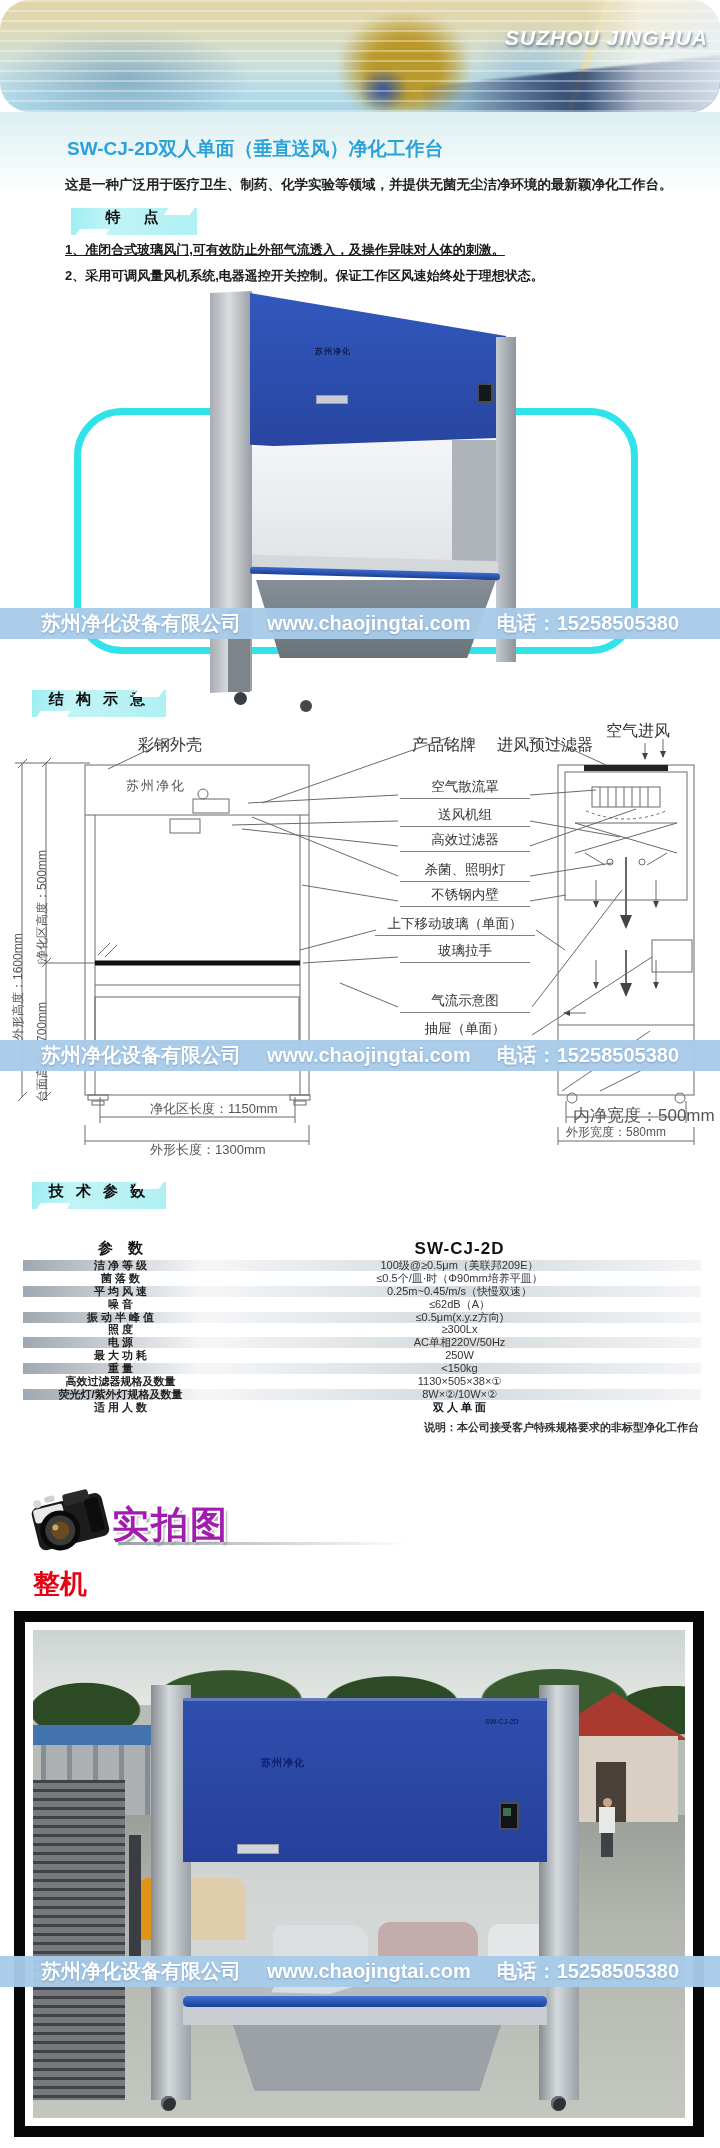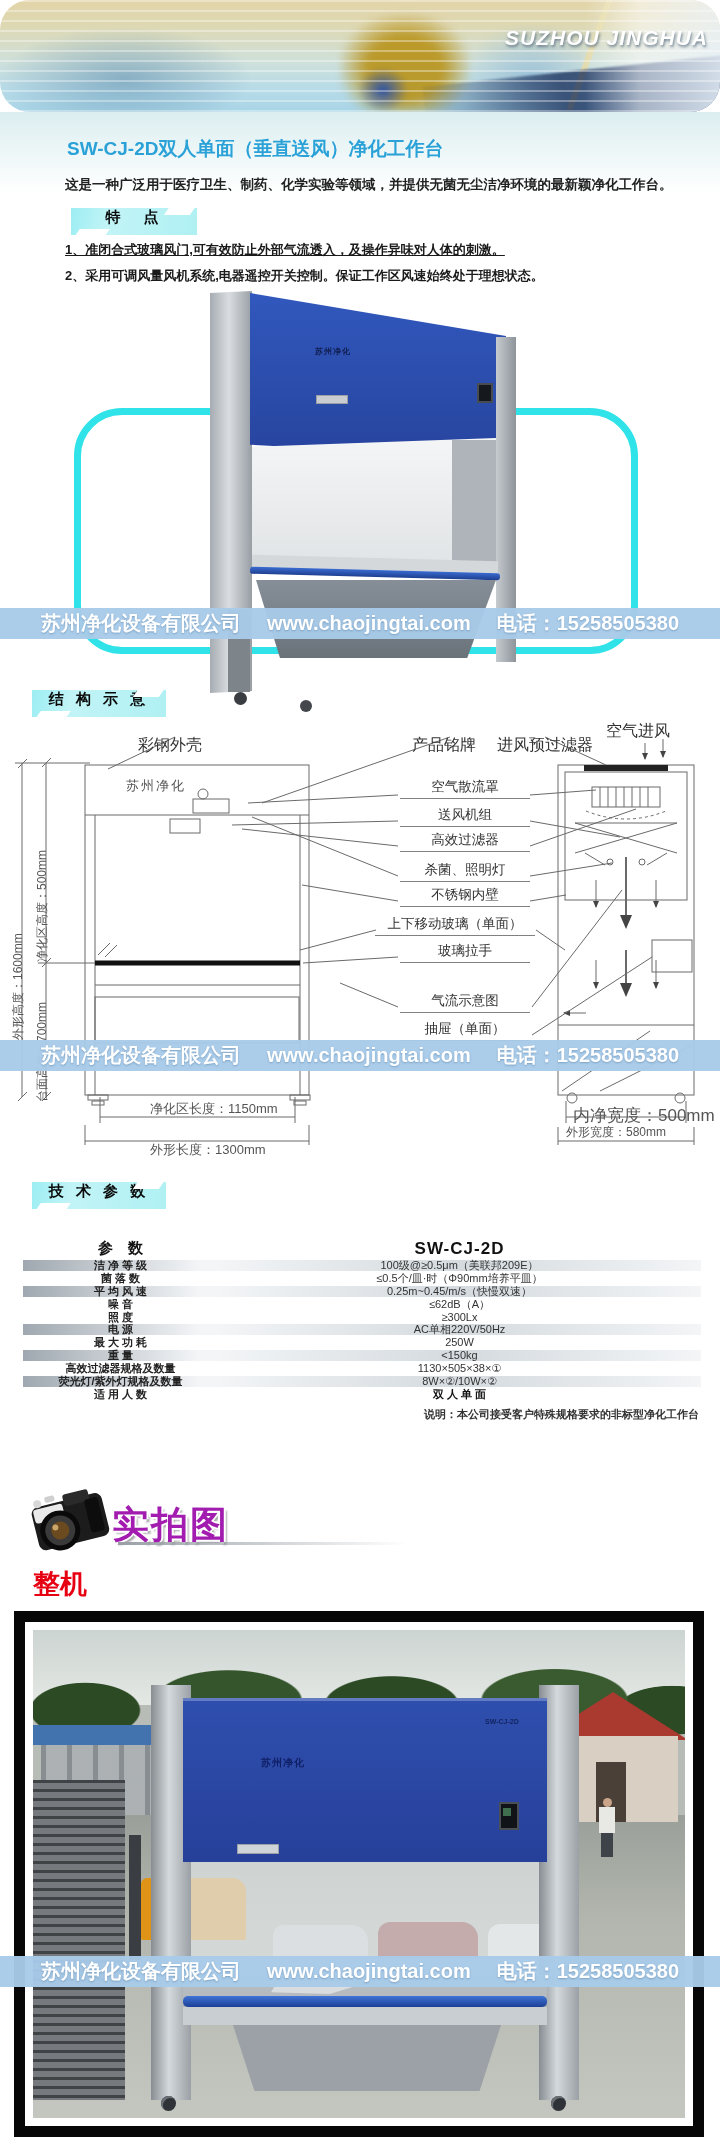--- a/index.html
+++ b/index.html
@@ -370,20 +370,24 @@
       <div class="spec-value">≤0.5个/皿·时（Φ90mm培养平皿）</div>
     </div>
     <div class="spec-row banded">
       <div class="spec-label">平 均 风 速</div>
       <div class="spec-value">0.25m~0.45/m/s（快慢双速）</div>
     </div>
     <div class="spec-row">
       <div class="spec-label">噪 音</div>
       <div class="spec-value">≤62dB（A）</div>
     </div>
+    <div class="spec-row banded">
+      <div class="spec-label">振 动 半 峰 值</div>
+      <div class="spec-value">≤0.5μm(x.y.z方向)</div>
+    </div>
     <div class="spec-row">
       <div class="spec-label">照 度</div>
       <div class="spec-value">≥300Lx</div>
     </div>
     <div class="spec-row banded">
       <div class="spec-label">电 源</div>
       <div class="spec-value">AC单相220V/50Hz</div>
     </div>
     <div class="spec-row">
       <div class="spec-label">最 大 功 耗</div>

